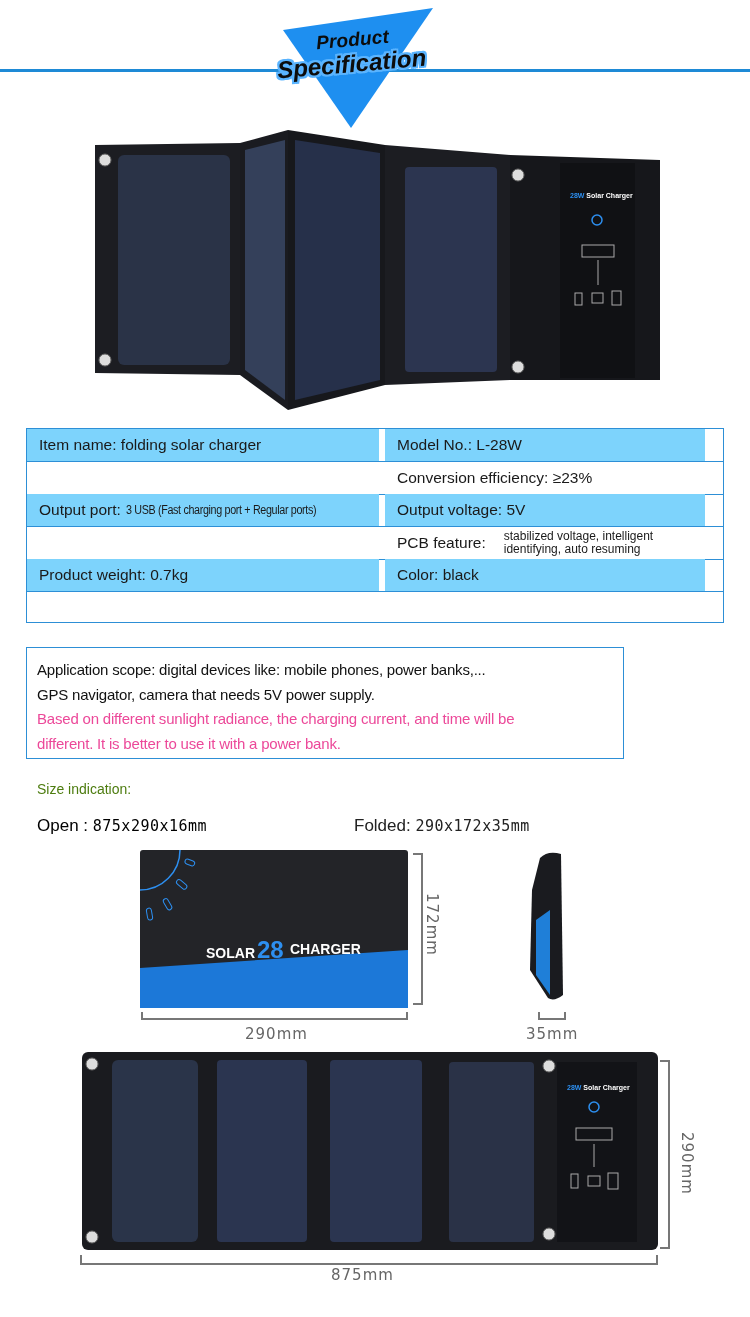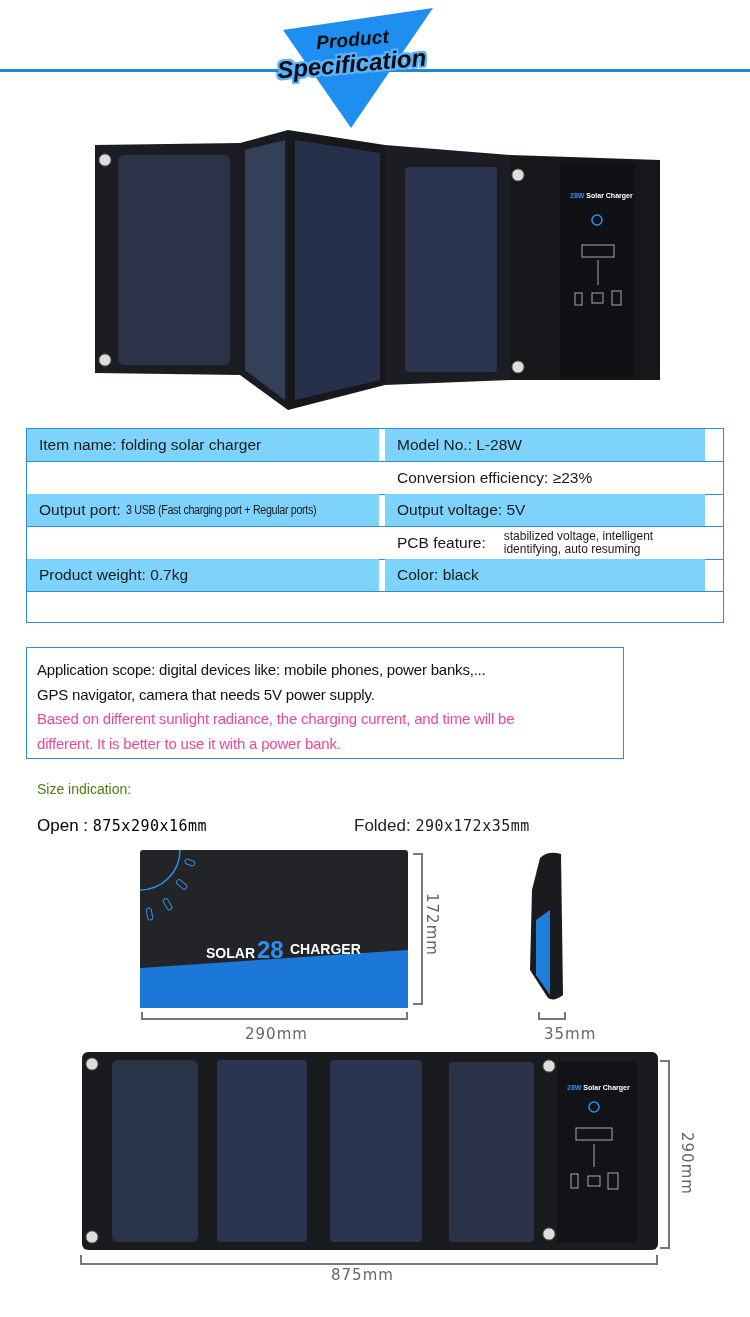--- a/index.html
+++ b/index.html
@@ -156,21 +156,21 @@
 <div class="dim-line" style="left:406px;top:1012px;width:2px;height:8px"></div>
 <div class="dim-text" style="left:245px;top:1025px">290mm</div>
 
 <svg style="position:absolute;left:528px;top:850px" width="40" height="152" viewBox="0 0 40 152">
   <path d="M12,8 Q20,0 33,4 L35,145 Q26,152 20,148 L2,120 L4,40 Z" fill="#1a1b1f"></path>
   <polygon points="8,70 22,60 22,145 8,125" fill="#1f7fd8"></polygon>
 </svg>
 <div class="dim-line" style="left:538px;top:1018px;width:28px;height:2px"></div>
 <div class="dim-line" style="left:538px;top:1012px;width:2px;height:8px"></div>
 <div class="dim-line" style="left:564px;top:1012px;width:2px;height:8px"></div>
-<div class="dim-text" style="left:544px;top:1025px">35mm</div>
+<div class="dim-text" style="left:526px;top:1025px">35mm</div>
 
 <svg style="position:absolute;left:82px;top:1052px" width="576" height="198" viewBox="0 0 576 198">
   <rect x="0" y="0" width="576" height="198" rx="6" fill="#1a1b1f"></rect>
   <rect x="30" y="8" width="86" height="182" rx="6" fill="#2a3449"></rect>
   <rect x="135" y="8" width="90" height="182" rx="4" fill="#2b3550"></rect>
   <rect x="248" y="8" width="92" height="182" rx="4" fill="#2b3550"></rect>
   <rect x="367" y="10" width="85" height="180" rx="4" fill="#2a3247"></rect>
   <rect x="475" y="10" width="80" height="180" fill="#121317"></rect>
   <circle cx="10" cy="12" r="6" fill="#ddd" stroke="#666"></circle>
   <circle cx="10" cy="185" r="6" fill="#ddd" stroke="#666"></circle>

